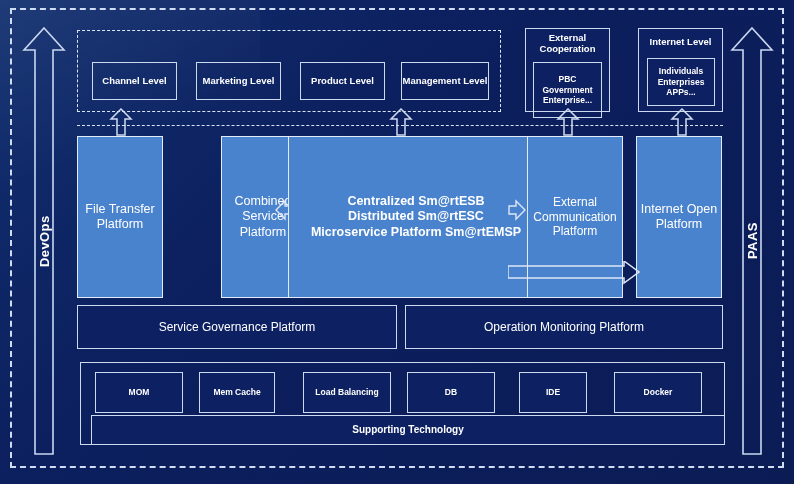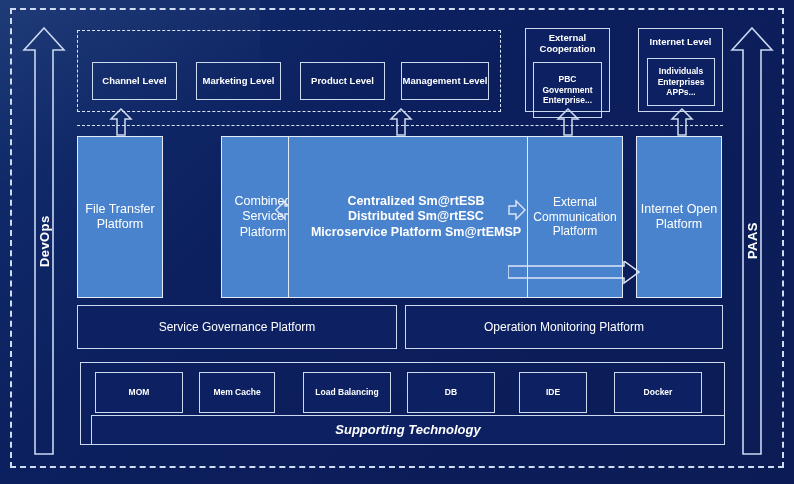--- a/index.html
+++ b/index.html
@@ -94,21 +94,21 @@
     height: 0;
   }
 
   .lvl-label { font-size: 9.5px; font-weight: bold; }
   .small-label { font-size: 8.5px; font-weight: bold; }
   .grp-title { font-size: 9.5px; font-weight: bold; }
   .plat-label { font-size: 12.5px; }
   .center-label { font-size: 12.5px; font-weight: bold; }
   .mid-label { font-size: 12px; }
   .tech-label { font-size: 8.5px; font-weight: bold; }
-  .support-label { font-size: 13px; font-weight: bold; font-style: italic; }
+  .support-label { font-size: 10px; font-weight: bold; }
 
   .up-arrow { position: absolute; }
   .flow-arrow { position: absolute; }
 
   .grp-box {
     position: absolute;
     box-sizing: border-box;
     border: 1.5px solid #cdd9ee;
     background: #0c2062;
   }

